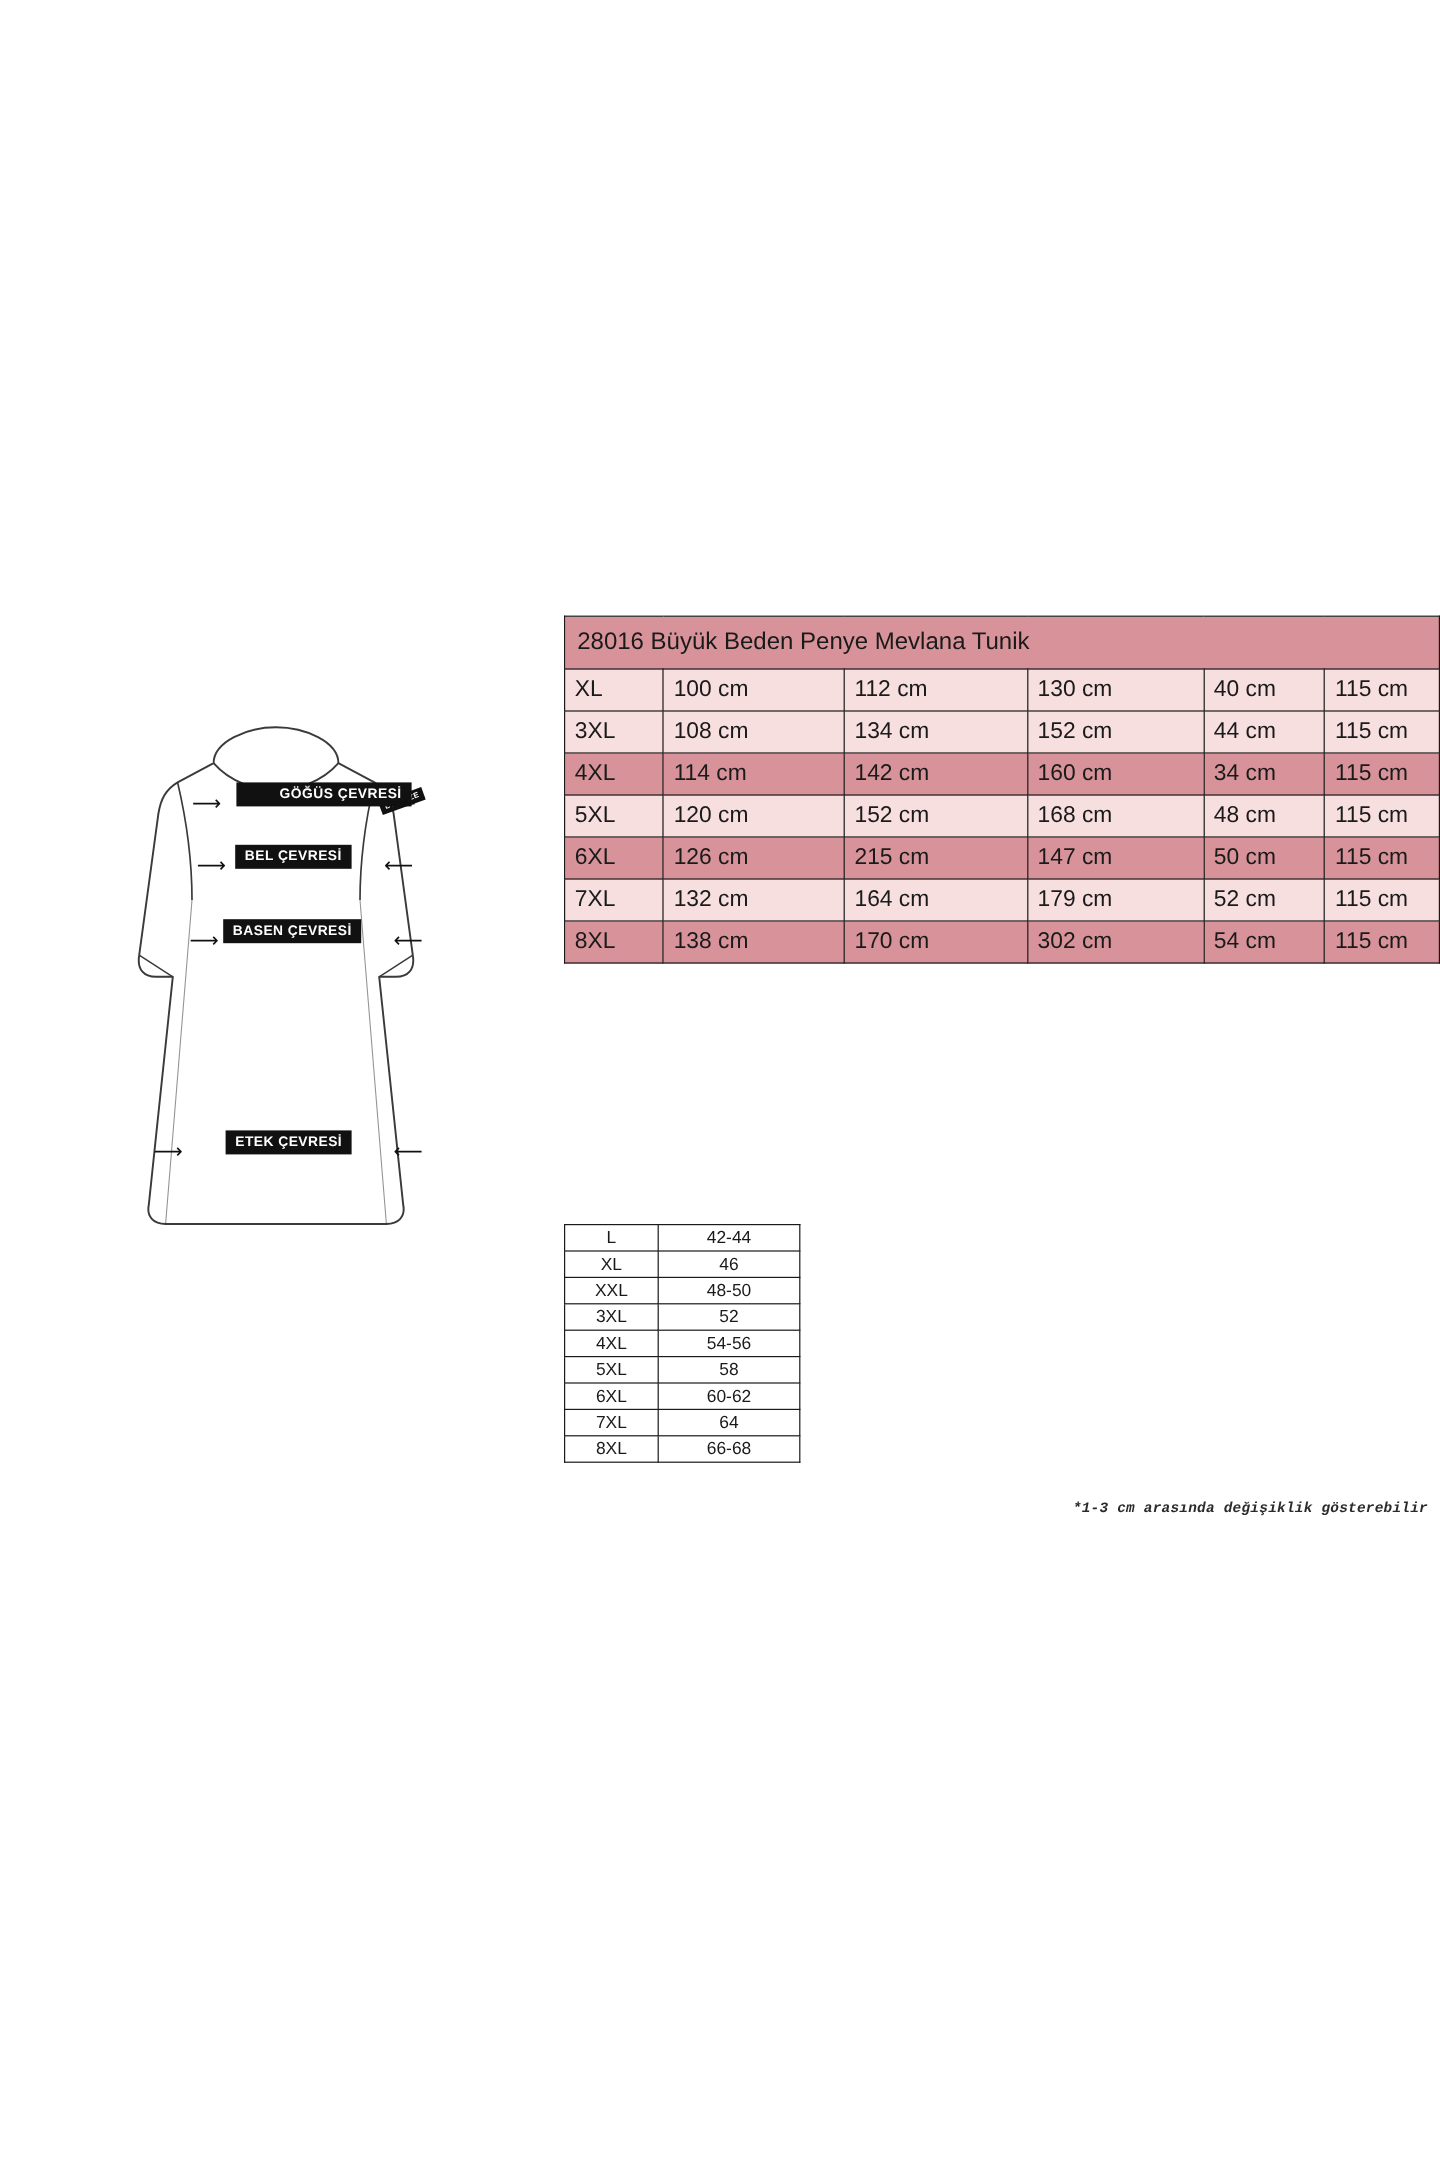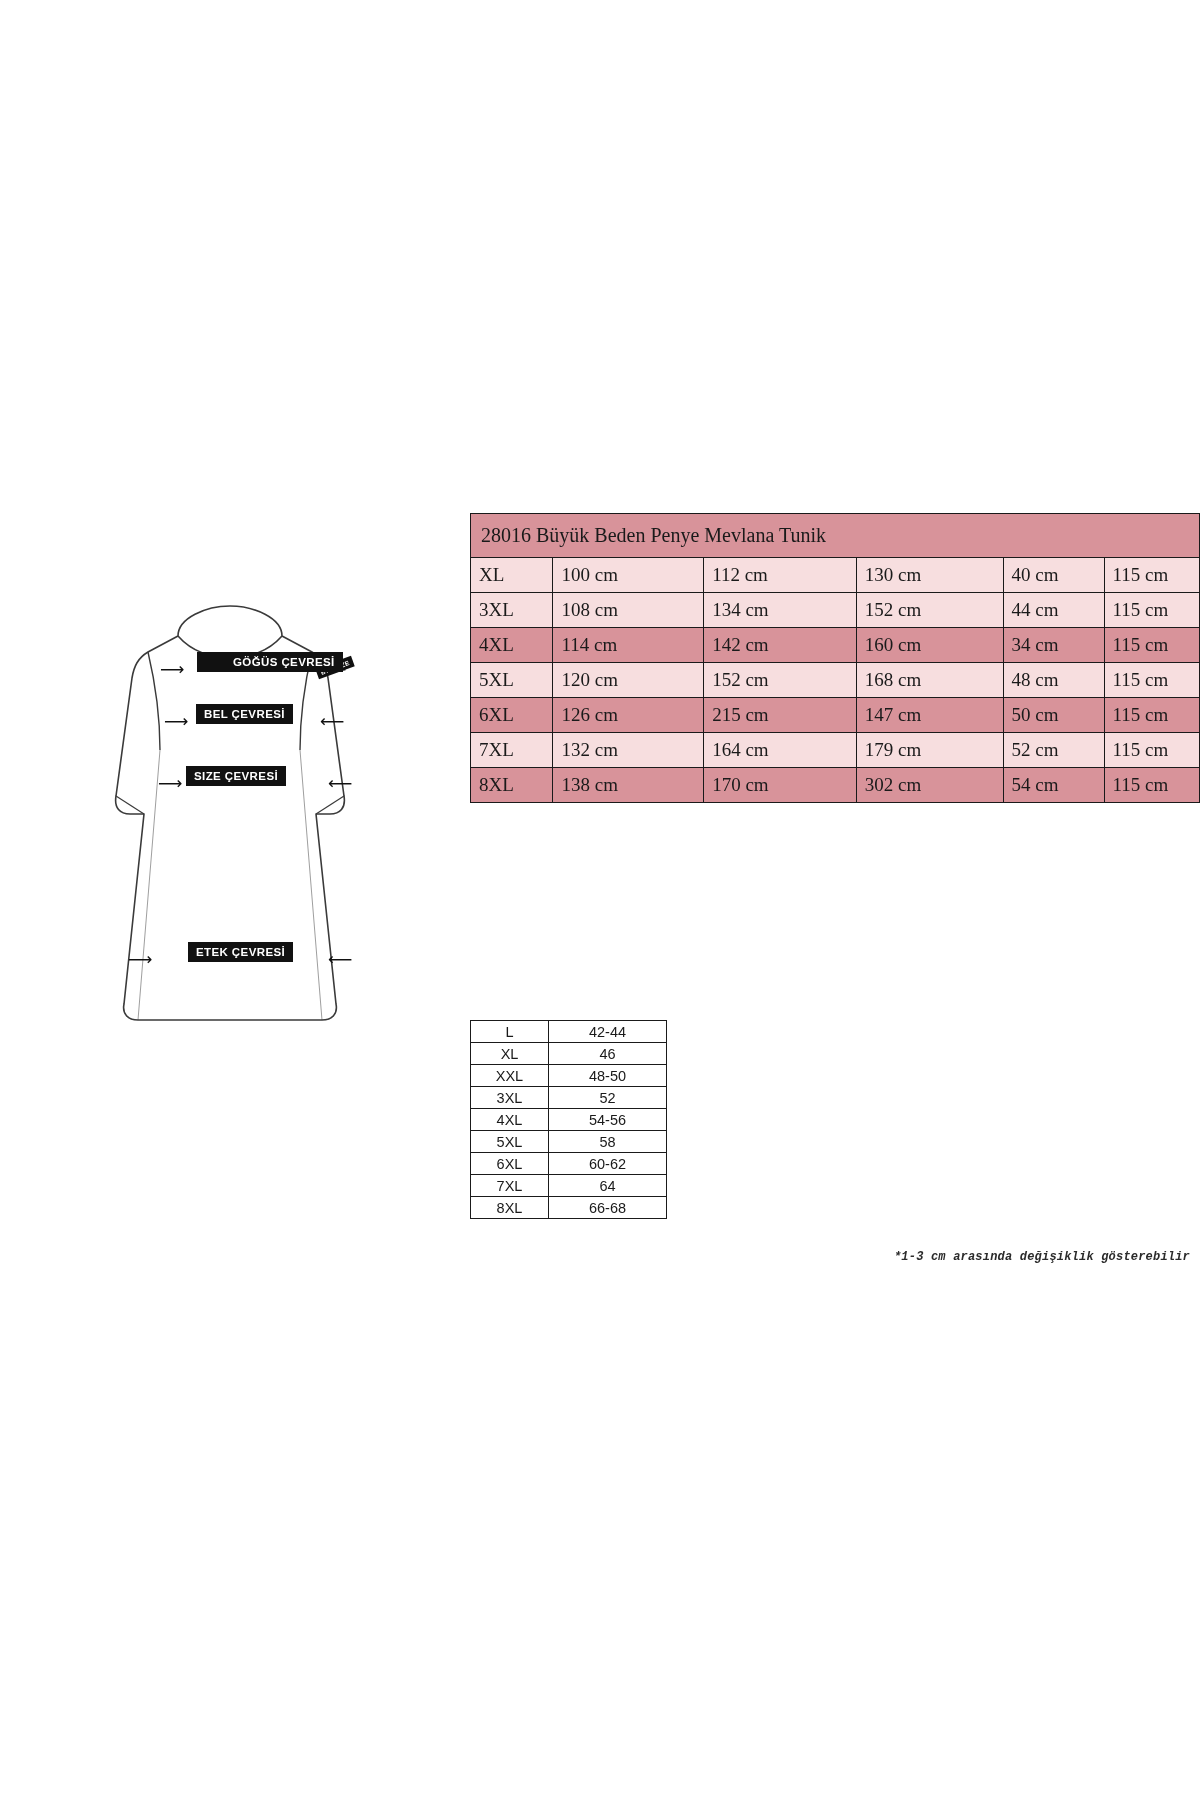--- a/index.html
+++ b/index.html
@@ -53,21 +53,21 @@
   #main-table {
     position: absolute;
     left: 470px;
     top: 513px;
     border-collapse: collapse;
     border: 1.5px solid #1a1a1a;
     table-layout: fixed;
   }
   #main-table td, #main-table th {
     border: 1.5px solid #1a1a1a;
-    font-family: Liberation Serif, serif;
+    font-family: Liberation Sans, sans-serif;
     font-size: 19px;
     color: #1a1a1a;
     padding: 6px 8px;
     text-align: left;
     font-weight: normal;
     vertical-align: middle;
     height: 34px;
     box-sizing: border-box;
   }
   #main-table .title-cell {
@@ -185,21 +185,21 @@
     <span class="arrow-left">⟶</span>
   </div>
   <div class="callout" style="left: 136px; top: 104px;">BEL ÇEVRESİ</div>
   <div class="arrow-row" style="left: 260px; top: 110px;">
     <span class="arrow-right">⟵</span>
   </div>
 
   <div class="arrow-row" style="left: 98px; top: 172px;">
     <span class="arrow-left">⟶</span>
   </div>
-  <div class="callout" style="left: 126px; top: 166px;">SIZE ÇEVRESİ</div>
+  <div class="callout" style="left: 126px; top: 166px;">BASEN ÇEVRESİ</div>
   <div class="arrow-row" style="left: 268px; top: 172px;">
     <span class="arrow-right">⟵</span>
   </div>
 
   <div class="arrow-row" style="left: 68px; top: 348px;">
     <span class="arrow-left">⟶</span>
   </div>
   <div class="callout" style="left: 128px; top: 342px;">ETEK ÇEVRESİ</div>
   <div class="arrow-row" style="left: 268px; top: 348px;">
     <span class="arrow-right">⟵</span>

